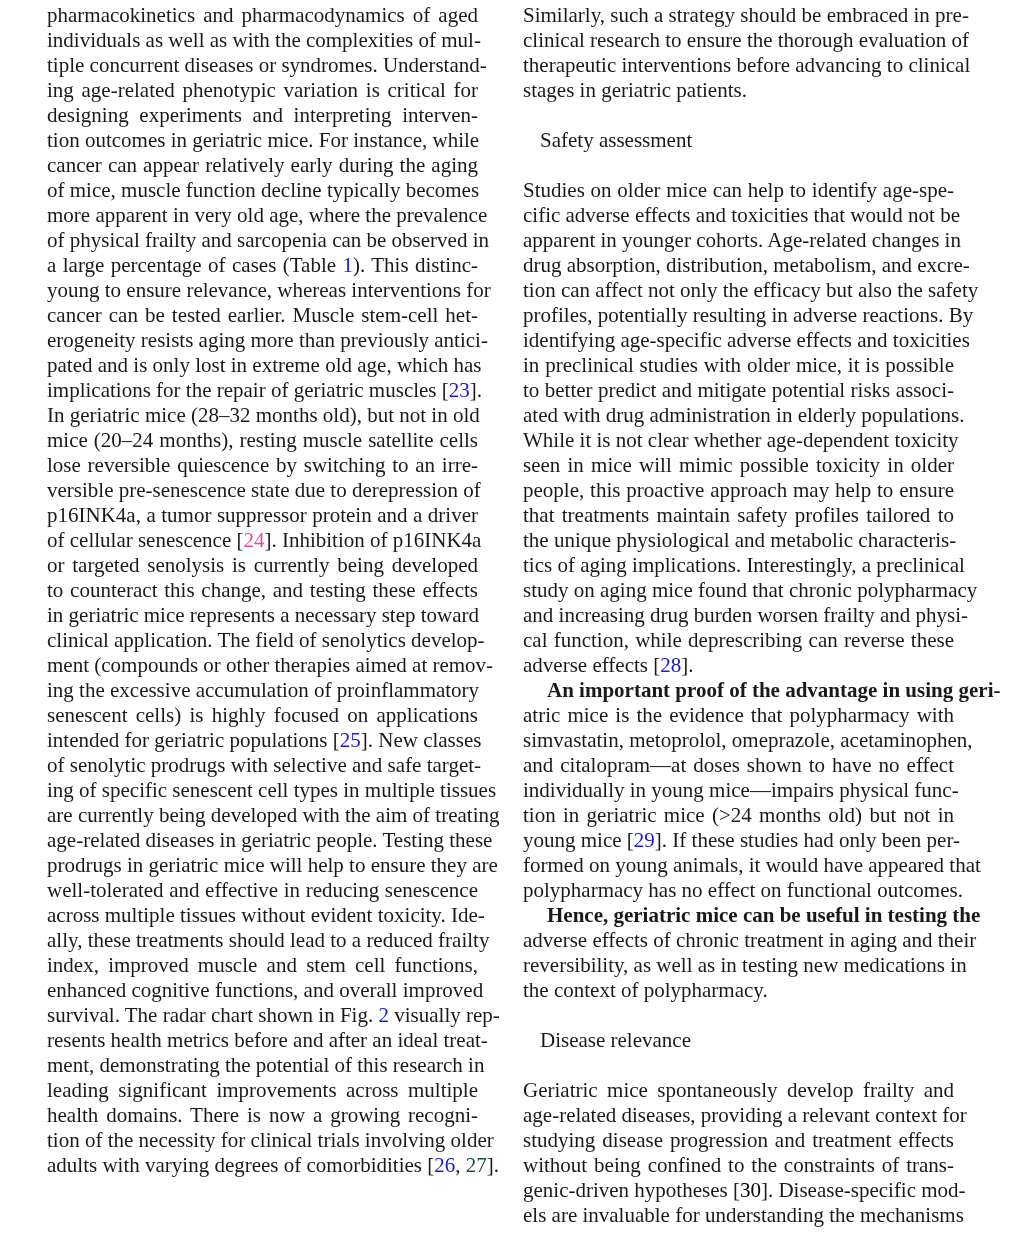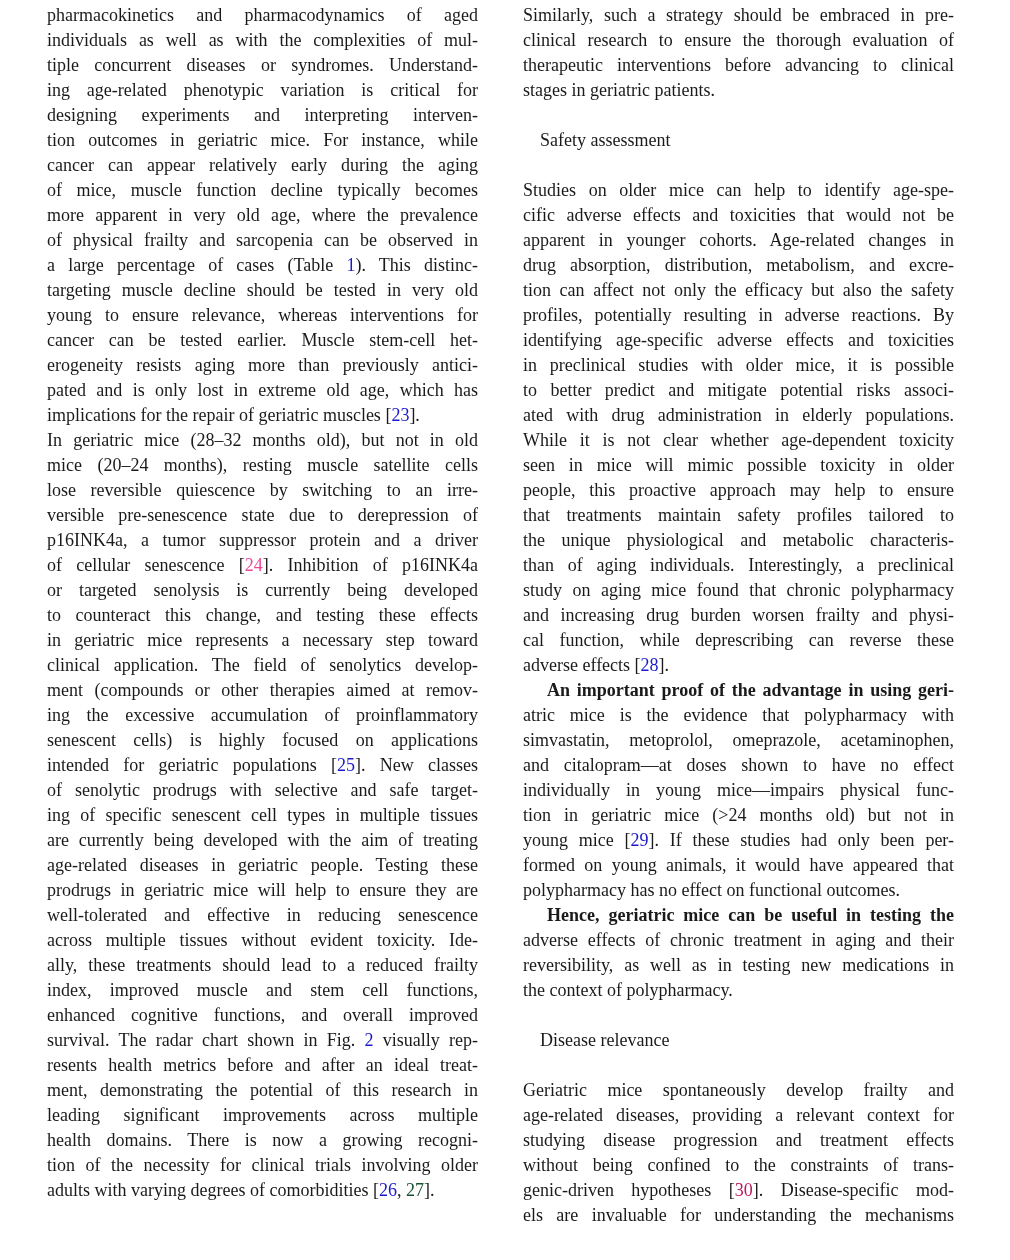--- a/index.html
+++ b/index.html
@@ -2,21 +2,21 @@
 <html><head>
 <meta charset="utf-8">
 <style>
   html, body { margin: 0; padding: 0; background: #ffffff; }
   body { width: 1010px; height: 1260px; position: relative; overflow: hidden; }
   .col {
     position: absolute;
     top: 3px;
     width: 431px;
     font-family: "Liberation Serif", "DejaVu Serif", serif;
-    font-size: 18px;
+    font-size: 21px;
     line-height: 25px;
     color: #1a1a1a;
   }
   #col-left { left: 47px; }
   #col-right { left: 523px; }
   .line {
     display: block;
     height: 25px;
     white-space: nowrap;
     text-align: justify;
@@ -36,21 +36,20 @@
     <span class="line">individuals as well as with the complexities of mul-</span>
     <span class="line">tiple concurrent diseases or syndromes. Understand-</span>
     <span class="line">ing age-related phenotypic variation is critical for</span>
     <span class="line">designing experiments and interpreting interven-</span>
     <span class="line">tion outcomes in geriatric mice. For instance, while</span>
     <span class="line">cancer can appear relatively early during the aging</span>
     <span class="line">of mice, muscle function decline typically becomes</span>
     <span class="line">more apparent in very old age, where the prevalence</span>
     <span class="line">of physical frailty and sarcopenia can be observed in</span>
     <span class="line"><span>a large percentage of cases (Table </span><span class="cite" style="color: rgb(26, 26, 204);">1</span><span>). This distinc-</span></span>
-    <span class="line">targeting muscle decline should be tested in very old</span>
     <span class="line">young to ensure relevance, whereas interventions for</span>
     <span class="line">cancer can be tested earlier. Muscle stem-cell het-</span>
     <span class="line">erogeneity resists aging more than previously antici-</span>
     <span class="line">pated and is only lost in extreme old age, which has</span>
     <span class="line last"><span>implications for the repair of geriatric muscles [</span><span class="cite" style="color: rgb(26, 26, 204);">23</span><span>].</span></span>
     <span class="line">In geriatric mice (28–32 months old), but not in old</span>
     <span class="line">mice (20–24 months), resting muscle satellite cells</span>
     <span class="line">lose reversible quiescence by switching to an irre-</span>
     <span class="line">versible pre-senescence state due to derepression of</span>
     <span class="line">p16INK4a, a tumor suppressor protein and a driver</span>
@@ -97,21 +96,21 @@
     <span class="line">profiles, potentially resulting in adverse reactions. By</span>
     <span class="line">identifying age-specific adverse effects and toxicities</span>
     <span class="line">in preclinical studies with older mice, it is possible</span>
     <span class="line">to better predict and mitigate potential risks associ-</span>
     <span class="line">ated with drug administration in elderly populations.</span>
     <span class="line">While it is not clear whether age-dependent toxicity</span>
     <span class="line">seen in mice will mimic possible toxicity in older</span>
     <span class="line">people, this proactive approach may help to ensure</span>
     <span class="line">that treatments maintain safety profiles tailored to</span>
     <span class="line">the unique physiological and metabolic characteris-</span>
-    <span class="line">than of aging individuals. Interestingly, a preclinical</span>
+    <span class="line">tics of aging implications. Interestingly, a preclinical</span>
     <span class="line">study on aging mice found that chronic polypharmacy</span>
     <span class="line">and increasing drug burden worsen frailty and physi-</span>
     <span class="line">cal function, while deprescribing can reverse these</span>
     <span class="line last"><span>adverse effects [</span><span class="cite" style="color: rgb(26, 26, 204);">28</span><span>].</span></span>
     <span class="line indent">An important proof of the advantage in using geri-</span>
     <span class="line">atric mice is the evidence that polypharmacy with</span>
     <span class="line">simvastatin, metoprolol, omeprazole, acetaminophen,</span>
     <span class="line">and citalopram—at doses shown to have no effect</span>
     <span class="line">individually in young mice—impairs physical func-</span>
     <span class="line">tion in geriatric mice (&gt;24 months old) but not in</span>
@@ -122,15 +121,15 @@
     <span class="line">adverse effects of chronic treatment in aging and their</span>
     <span class="line">reversibility, as well as in testing new medications in</span>
     <span class="line last">the context of polypharmacy.</span>
     <span class="line blank"></span>
     <span class="line heading last">Disease relevance</span>
     <span class="line blank"></span>
     <span class="line">Geriatric mice spontaneously develop frailty and</span>
     <span class="line">age-related diseases, providing a relevant context for</span>
     <span class="line">studying disease progression and treatment effects</span>
     <span class="line">without being confined to the constraints of trans-</span>
-    <span class="line"><span>genic-driven hypotheses [</span><span class="cite" style="color: #be185d; margin-top: 28px;">30</span><span>]. Disease-specific mod-</span></span>
+    <span class="line"><span>genic-driven hypotheses [</span><span class="cite" style="color: #000000; margin-top: 28px;">30</span><span>]. Disease-specific mod-</span></span>
     <span class="line">els are invaluable for understanding the mechanisms</span>
   </div>
 
 </body></html>

